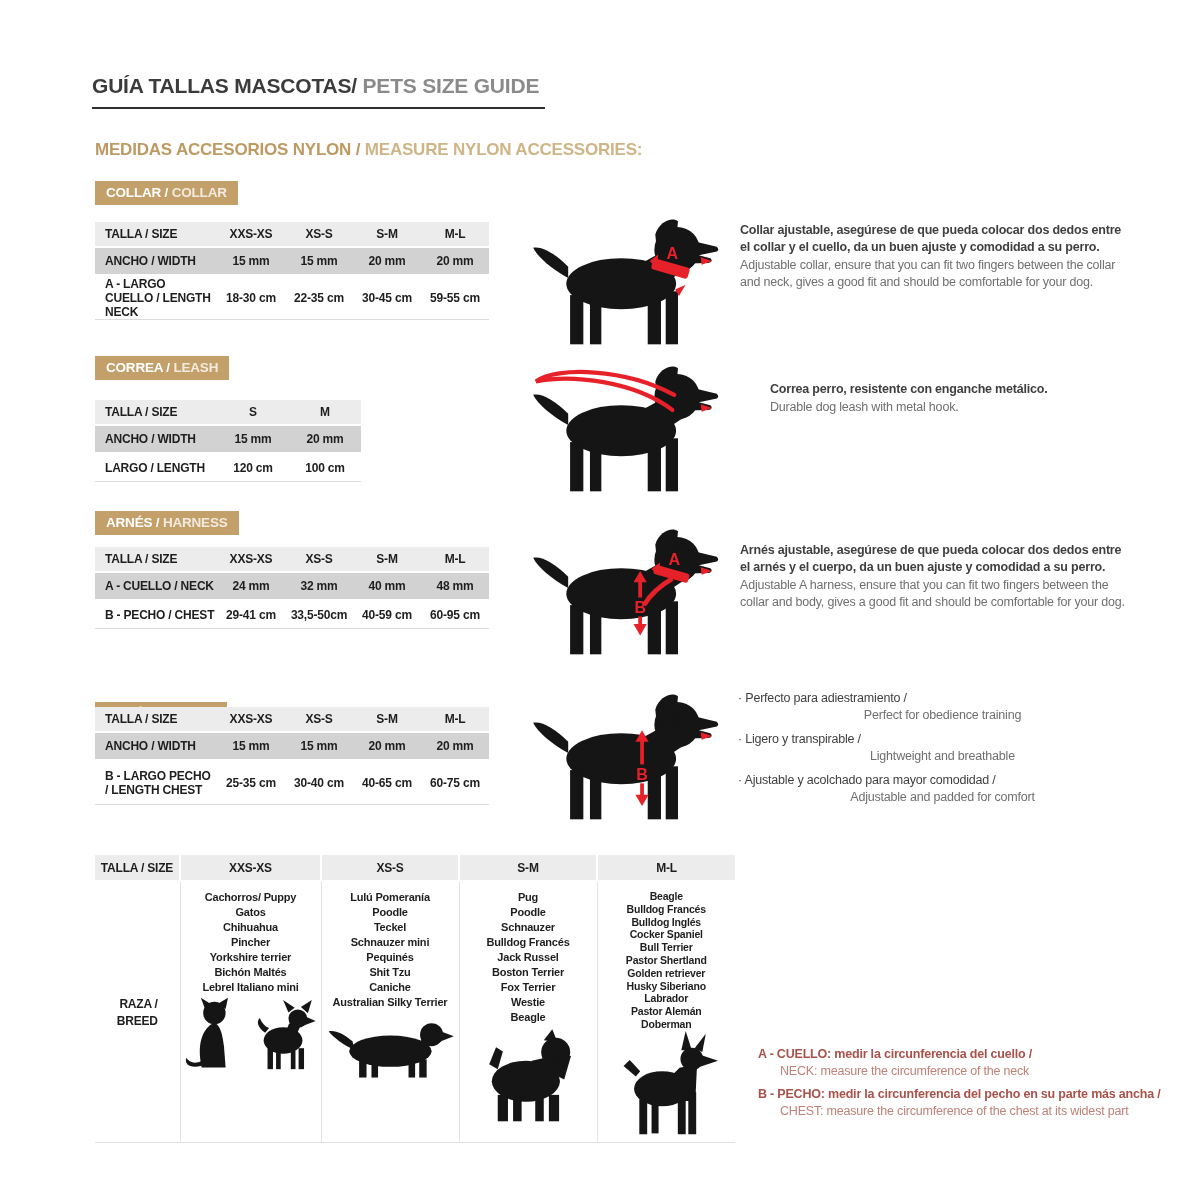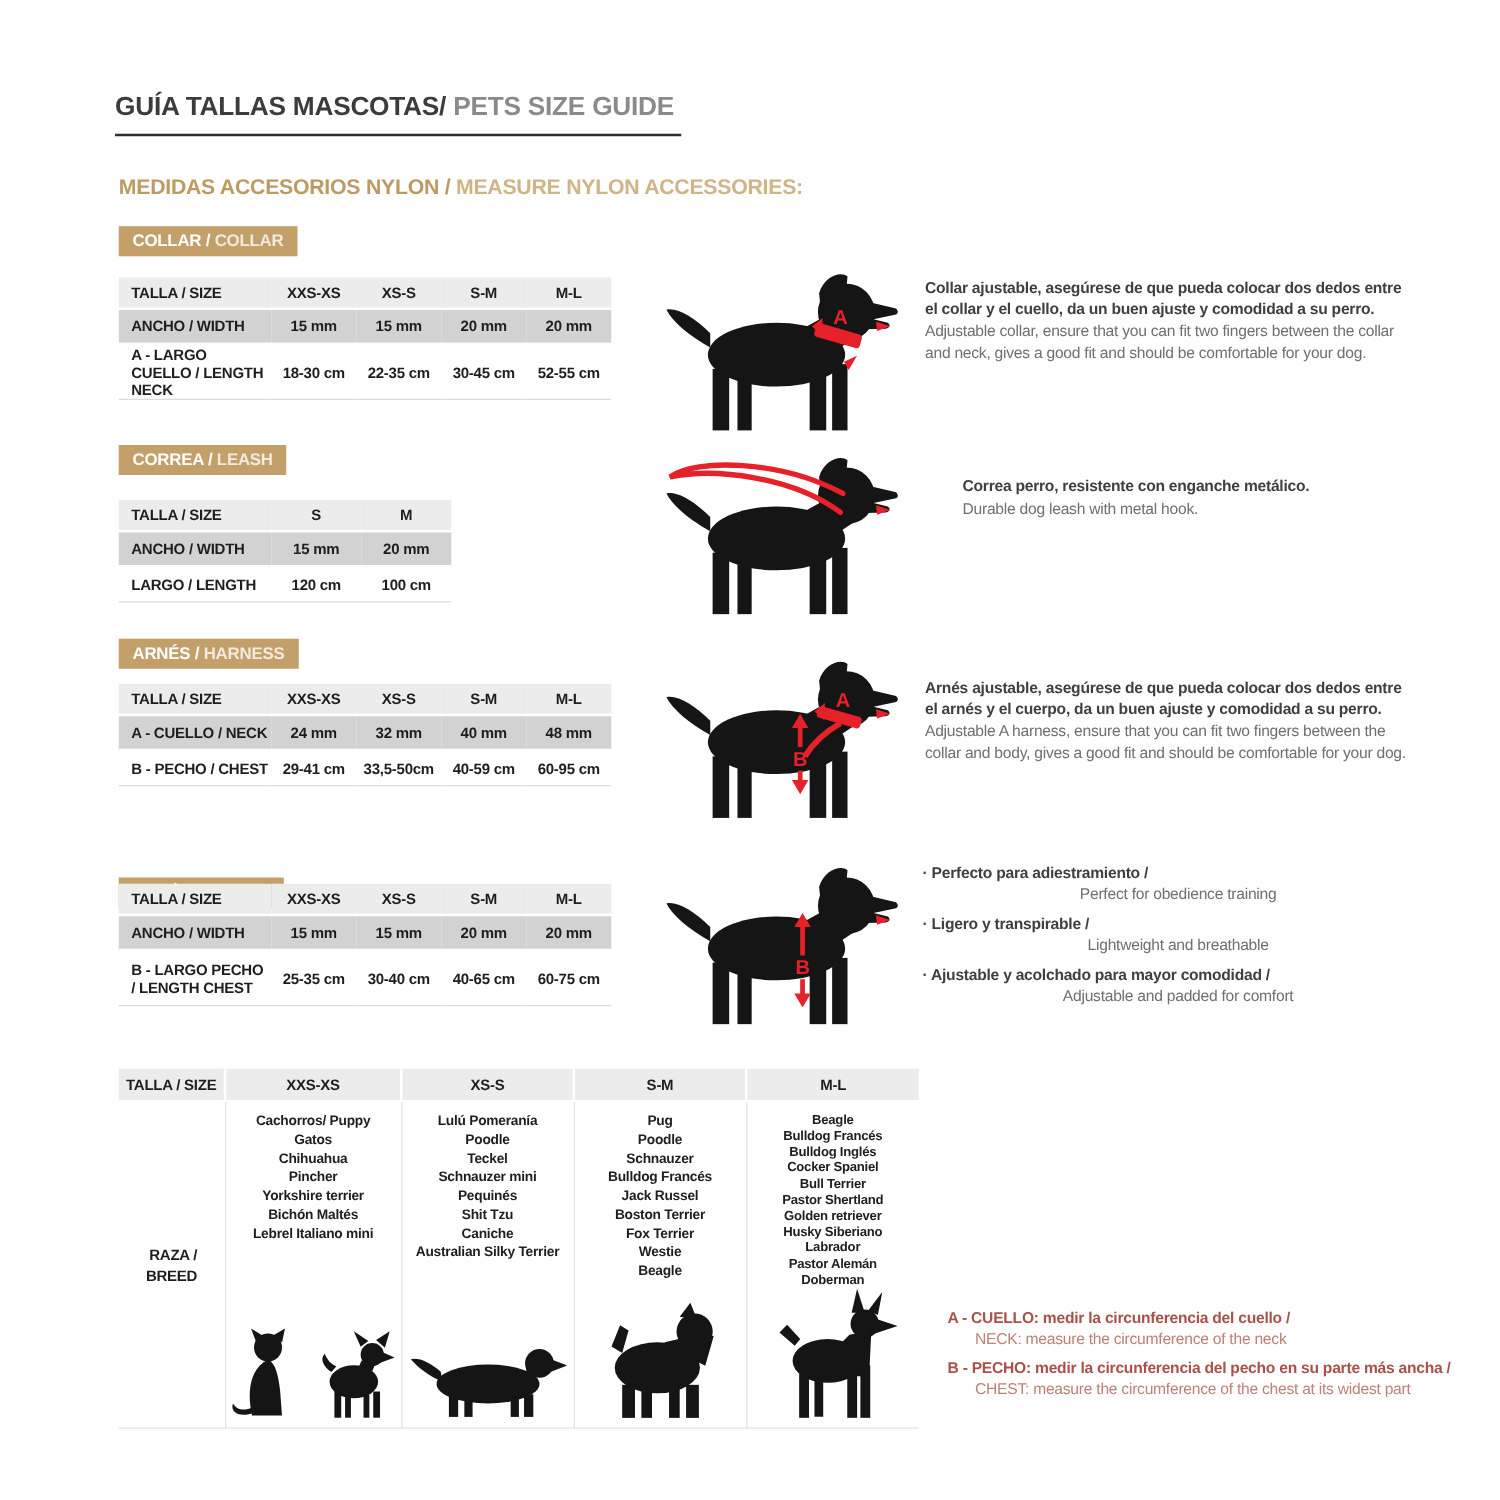--- a/index.html
+++ b/index.html
@@ -32,38 +32,38 @@
   .r-plain.short td { height:28px; }
 
   
   .desc { position:absolute; width:392px; font-size:12.5px; line-height:17px; }
   .desc-es { font-weight:bold; color:#3f3f3f; }
   .desc-en { color:#6f6f6f; margin-top:1px; }
 
   
   .bullets { position:absolute; width:400px; font-size:12.5px; line-height:17px; }
   .bullet { margin-bottom:7px; }
-  .b-es { font-weight:bold; color:#3f3f3f; }
+  .b-es { font-weight:normal; color:#3f3f3f; }
   .b-es::before { content:"· "; }
   .b-en { color:#6f6f6f; margin-left:9px;text-align:center; }
 
   
   .dog { position:absolute; width:190px; height:142px; }
   .mletter { font-family:"Liberation Sans", sans-serif; font-size:17px; font-weight:bold; fill:#e62129; text-anchor:middle; }
   .mstroke { stroke:#e62129; fill:none; }
 
   
   .breed-table { position:absolute; left:95px; top:855px; }
   .breed-table table { border-collapse:collapse; table-layout:fixed; }
   .bt-head th { background:#ececec; height:26px; font-size:12px; font-weight:bold; color:#1e1e1e;
                 border-right:2px solid #fff; border-bottom:2px solid #fff; }
   .bt-head th:last-child { border-right:none; }
   .bt-body td { border-right:1px solid #e2e2e2; border-bottom:1px solid #e2e2e2; height:260px; vertical-align:top; padding:0; }
   .bt-body td:last-child { border-right:none; }
-  .cellflex { display:flex; flex-direction:column; justify-content:space-between; align-items:center; height:260px; padding:8px 3px 6px; }
+  .cellflex { display:flex; flex-direction:column; align-items:center; height:260px; padding:8px 3px 6px; }
   .breeds { font-size:11px; font-weight:bold; line-height:15px; text-align:center; white-space:pre-line; color:#1e1e1e; }
   .breeds.small { font-size:10.5px; line-height:12.8px; }
   .bt-label { }
   .bt-label .cellflex { justify-content:center; }
   .row-label { font-size:12px; font-weight:bold; text-align:right; white-space:pre-line; line-height:17px; color:#1e1e1e; }
   .sil-row { display:flex; align-items:flex-end; gap:12px; }
 
   
   .notes { position:absolute; left:758px; top:1046px; width:432px; font-size:12.5px; line-height:17px; }
   .note { margin-bottom:6px; }
@@ -120,21 +120,21 @@
       <td>15 mm</td>
       <td>15 mm</td>
       <td>20 mm</td>
       <td>20 mm</td>
     </tr>
     <tr class="r-plain tall">
       <td class="lab">A - LARGO CUELLO / LENGTH NECK</td>
       <td>18-30 cm</td>
       <td>22-35 cm</td>
       <td>30-45 cm</td>
-      <td>52-55 cm</td>
+      <td>59-55 cm</td>
     </tr>
   </tbody>
     </table>
 
   <svg class="dog" style="left:530px; top:208px;" viewBox="0 0 200 150">
     <use href="#dog-base"></use>
     <g>
       <rect x="128" y="58" width="40" height="12" rx="3" fill="#e62129" transform="rotate(16 148 64)"></rect>
       <polygon fill="#e62129" points="126,56 135,49 134,64"></polygon>
       <polygon fill="#e62129" points="153,86 164,81 157,93"></polygon>

